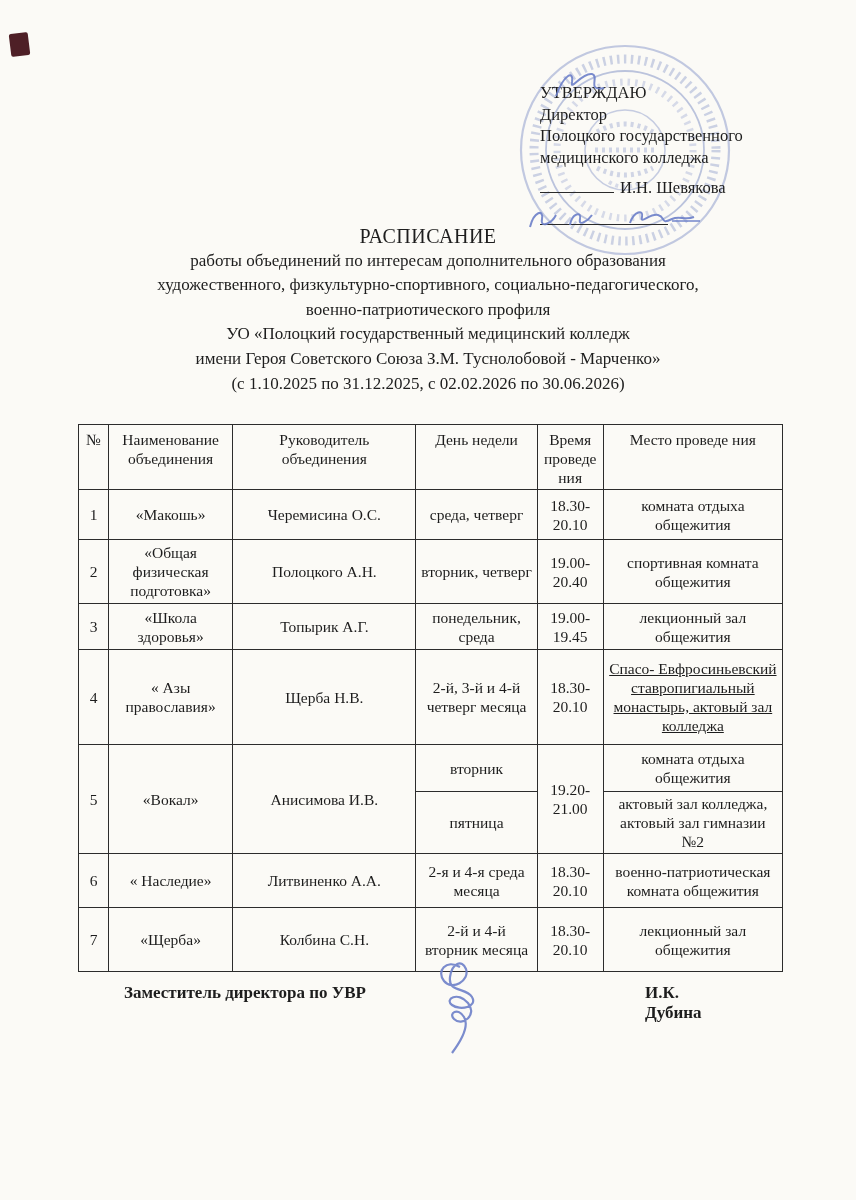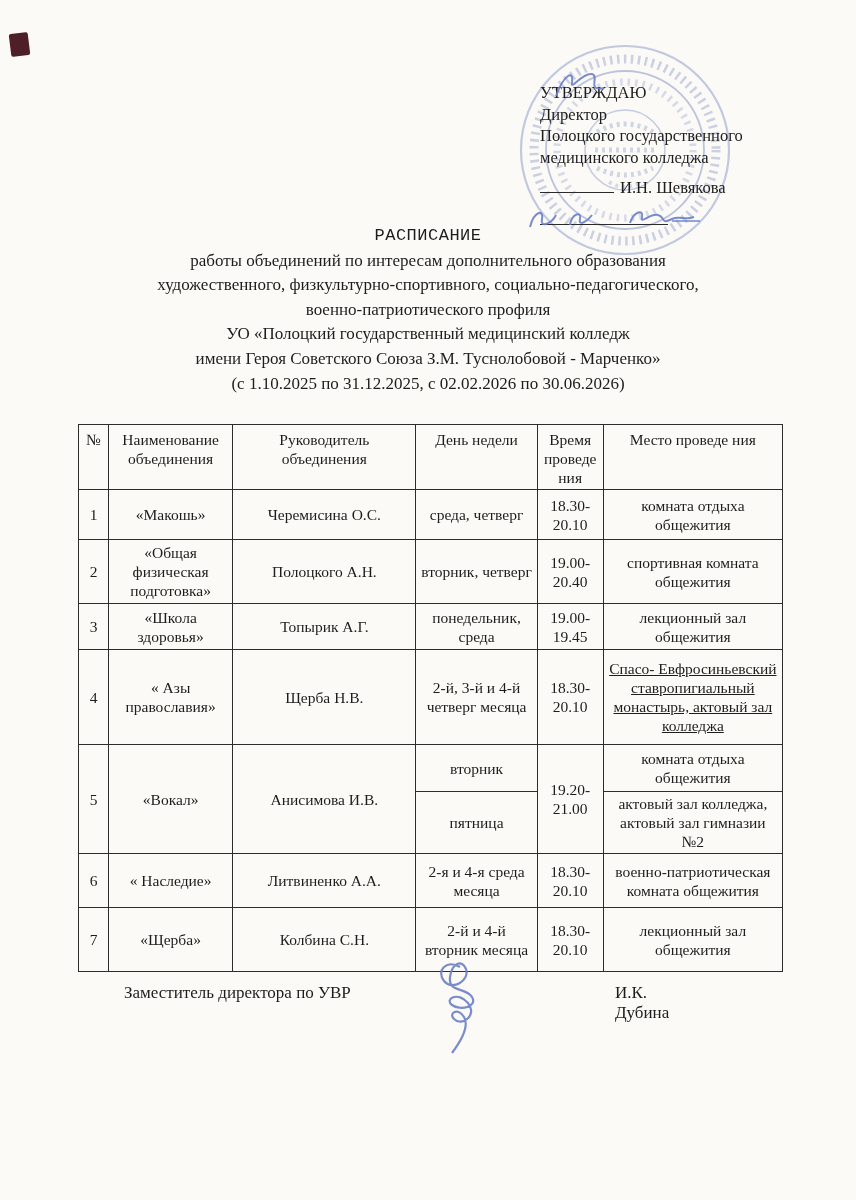--- a/index.html
+++ b/index.html
@@ -29,43 +29,43 @@
   .approval .uline2{
     display:inline-block; width:128px; border-bottom:1.4px solid #2a2a2a;
     height:14px;
   }
   .hand{ position:absolute; pointer-events:none; }
   
   .title{
     position:absolute; left:0; top:224px; width:856px; z-index:2;
     text-align:center; font-size:17px; line-height:24.6px;
   }
-  .title .t0{ font-size:17px; letter-spacing:.5px;font-family:Liberation Mono, monospace; }
+  .title .t0{ font-size:20px; letter-spacing:.5px; }
   
   table.schedule{
     position:absolute; left:78px; top:424px; width:705px; z-index:2;
     border-collapse:collapse; table-layout:fixed;
     font-size:15.5px; line-height:19px;
   }
   table.schedule th, table.schedule td{
     border:1.6px solid #2c2c2c; font-weight:normal;
     padding:2px 4px; vertical-align:middle; text-align:center;
     overflow:hidden;
   }
   table.schedule th{ vertical-align:top; padding-top:5px; }
   td.num{ vertical-align:top; padding-top:4px; }
   td.name, td.leader{ text-align:left; padding-left:8px;margin-left:45px; }
   td.place-just{ text-align:justify; padding:2px 7px;text-decoration:underline; }
   tr.h-head{ height:54px; } tr.h-r1{ height:50px; } tr.h-r2{ height:64px; }
   tr.h-r3{ height:46px; } tr.h-r4{ height:95px; } tr.h-r5a{ height:47px; }
   tr.h-r5b{ height:56px; } tr.h-r6{ height:54px; } tr.h-r7{ height:64px; }
   
-  .footer{ position:absolute; left:0; top:975px; width:696px; height:110px; z-index:2; font-size:17px; }
+  .footer{ position:absolute; left:0; top:975px; width:696px; height:110px; z-index:2; font-size:17px;font-weight:bold; }
   .footer .pos{ position:absolute; left:124px; top:8px; }
-  .footer .name{ position:absolute; left:615px; top:8px; }
+  .footer .name{ position:absolute; left:645px; top:8px; }
   .footer-sig{ position:absolute; left:408px; top:-22px; }
 </style>
 </head>
 <body>
 
 <div class="page">
 
   <div class="corner-mark"></div>
 
   <svg class="stamp" width="258" height="236" viewBox="0 0 258 236">

